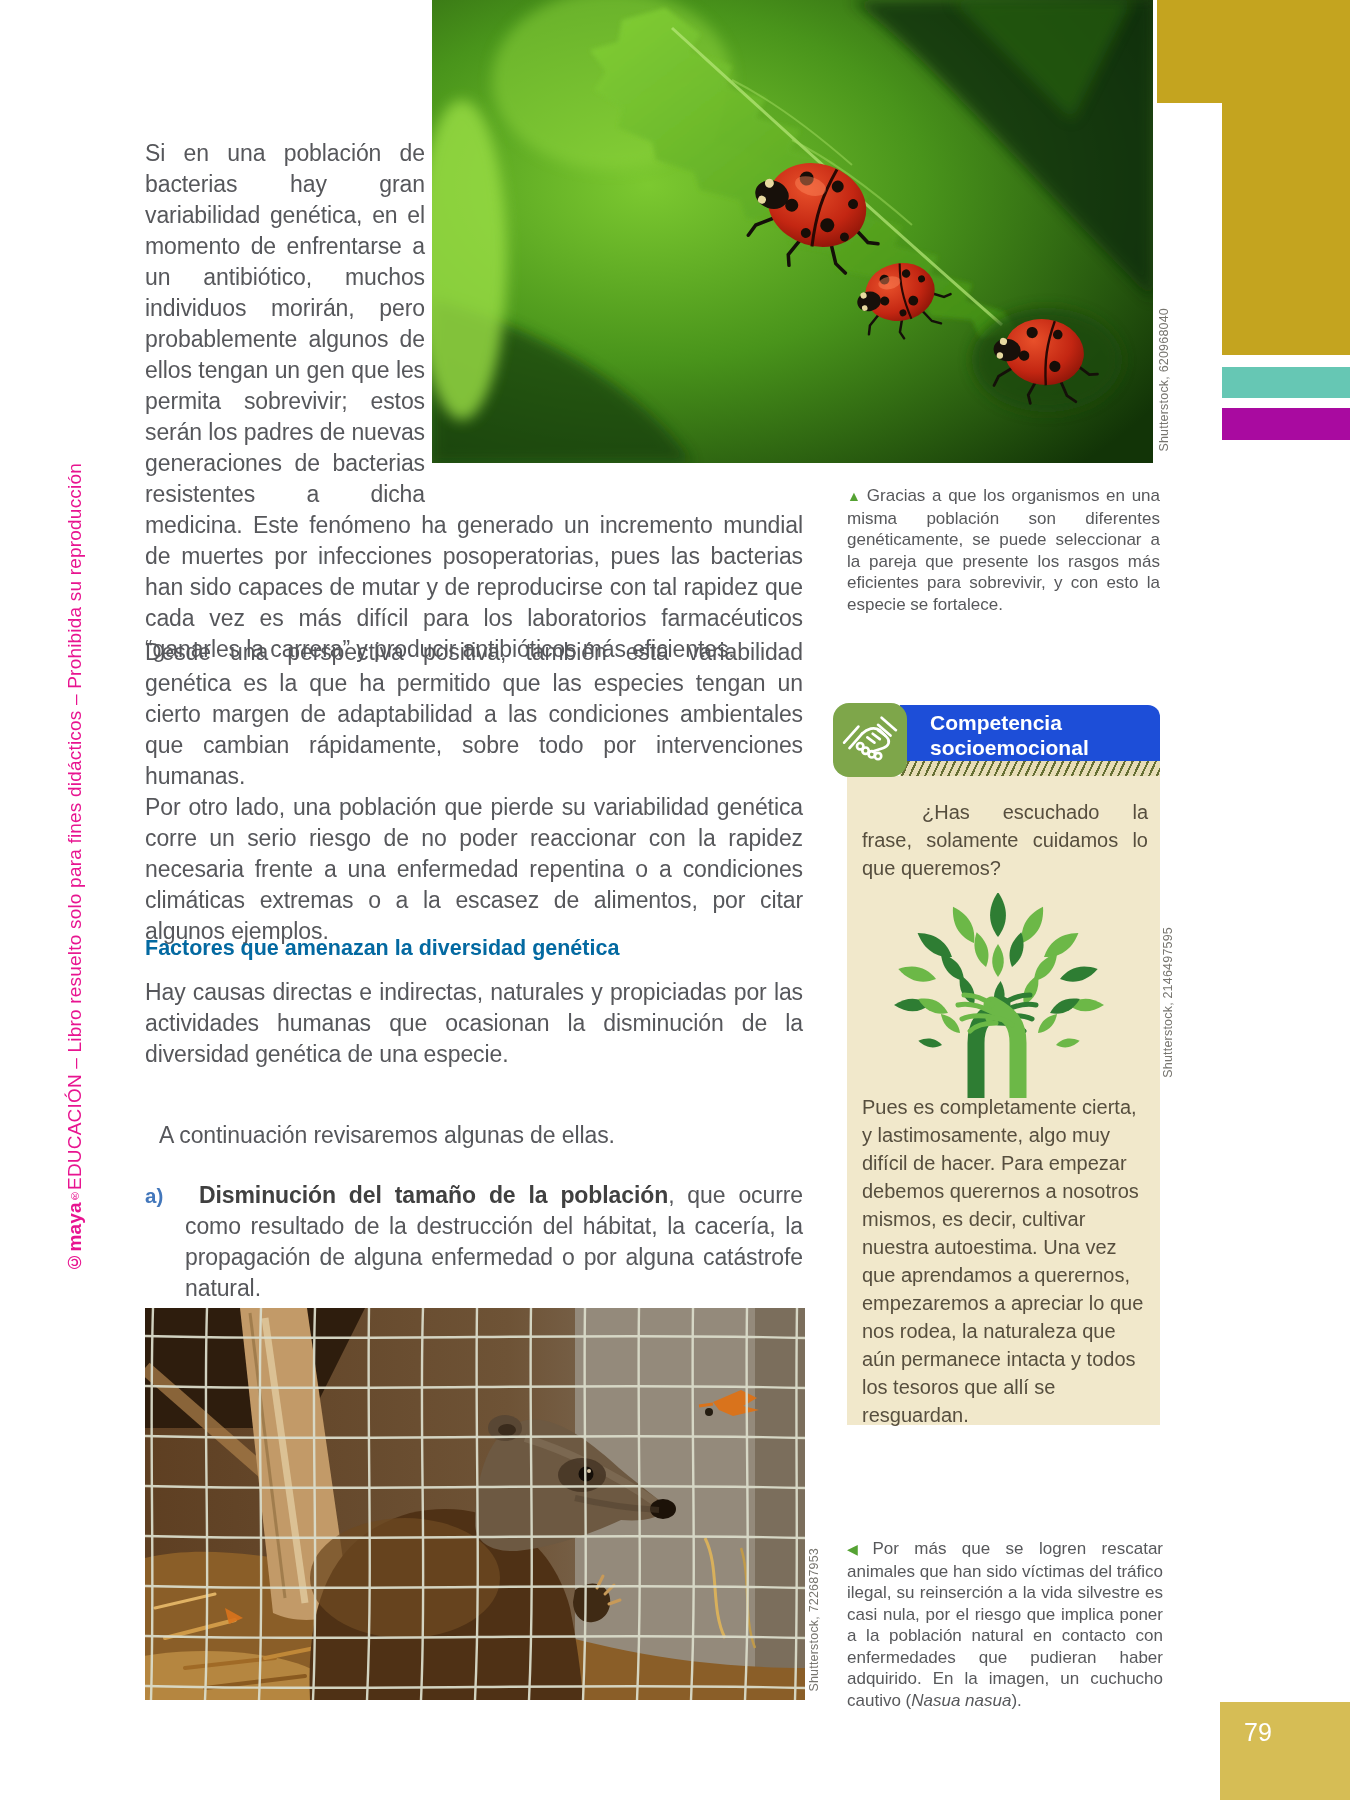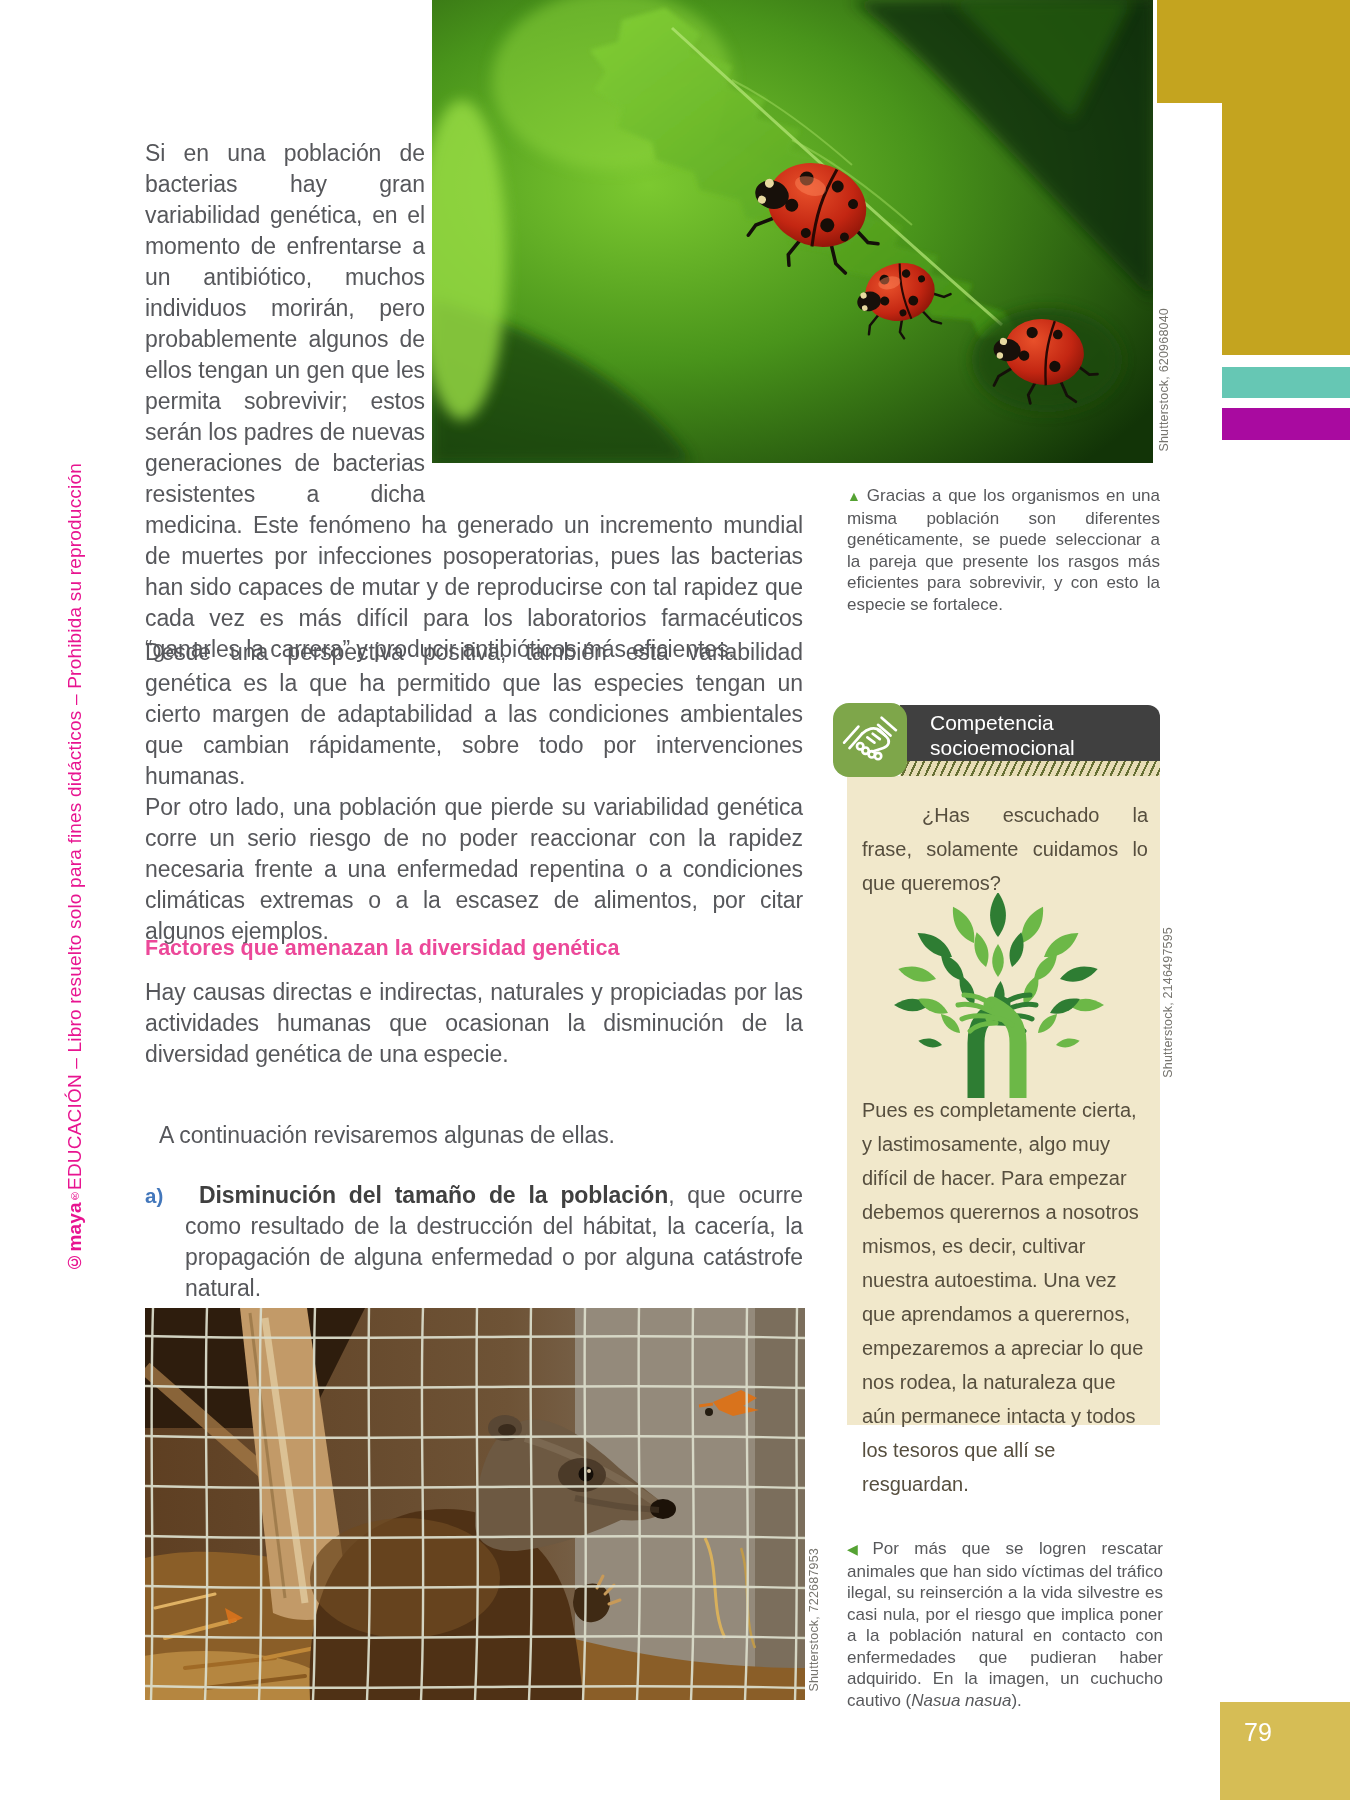--- a/index.html
+++ b/index.html
@@ -2,39 +2,39 @@
 <html><head>
 <meta charset="utf-8">
 <style>
   html,body{margin:0;padding:0;background:#fff;}
   .page{position:relative;width:1350px;height:1800px;background:#fff;overflow:hidden;
         font-family:"Liberation Sans","DejaVu Sans",sans-serif;}
   .abs{position:absolute;}
   .body-text{font-size:23px;line-height:31px;color:#56575b;text-align:justify;
              letter-spacing:-0.1px;margin:0;}
   .p1-spacer{float:right;width:378px;height:344px;}
-  .heading{font-size:21.5px;font-weight:bold;color:#ec4899;margin:0;}
+  .heading{font-size:21.5px;font-weight:bold;color:#0369a1;margin:0;}
   .item-marker{float:left;width:40px;font-weight:bold;color:#4377bb;font-size:20.5px;line-height:31px;}
   .item-text{margin-left:40px;}
   .bold-dark{font-weight:bold;color:#404040;margin-left:14px;}
   .caption{font-size:17px;line-height:21.5px;color:#57585b;text-align:justify;margin:0;}
   .tri{color:#55a233;font-size:14px;margin-right:4px;}
   .vflex{display:flex;align-items:center;justify-content:center;}
   .vtext{writing-mode:vertical-rl;transform:rotate(180deg);white-space:nowrap;}
   .vcredit{font-size:12.5px;color:#77756f;letter-spacing:0.2px;}
   .watermark{font-size:19px;color:#e81490;letter-spacing:0.2px;}
   .watermark .wm-bold{font-weight:bold;}
   .watermark .wm-reg{font-size:11px;}
   .gold{background:#c4a41f;}
-  .band{background:#404040;border-radius:0 12px 0 0;color:#fff;font-weight:normal;
+  .band{background:#1d4ed8;border-radius:0 12px 0 0;color:#fff;font-weight:bold;
         font-size:21px;line-height:25px;padding:5px 0 0 30px;box-sizing:border-box;}
   .hatch{background:#e7ddb6;
          background-image:repeating-linear-gradient(115deg,rgba(78,90,28,.85) 0 2px,rgba(0,0,0,0) 2px 7px);}
   .beige{background:#f1e8cb;}
-  .beige-text{font-size:20px;line-height:34px;color:#564e3e;margin:0;}
+  .beige-text{font-size:20px;line-height:28px;color:#564e3e;margin:0;}
   .q-text{text-align:justify;text-indent:60px;}
   .icon-sq{background:#7ea64a;border-radius:16px;}
   .badge{background:#d6bd55;color:#fff;font-size:25px;padding:16px 0 0 24px;box-sizing:border-box;}
   .photo{display:block;}
 </style>
 </head>
 <body>
 
 <div class="page">
 

